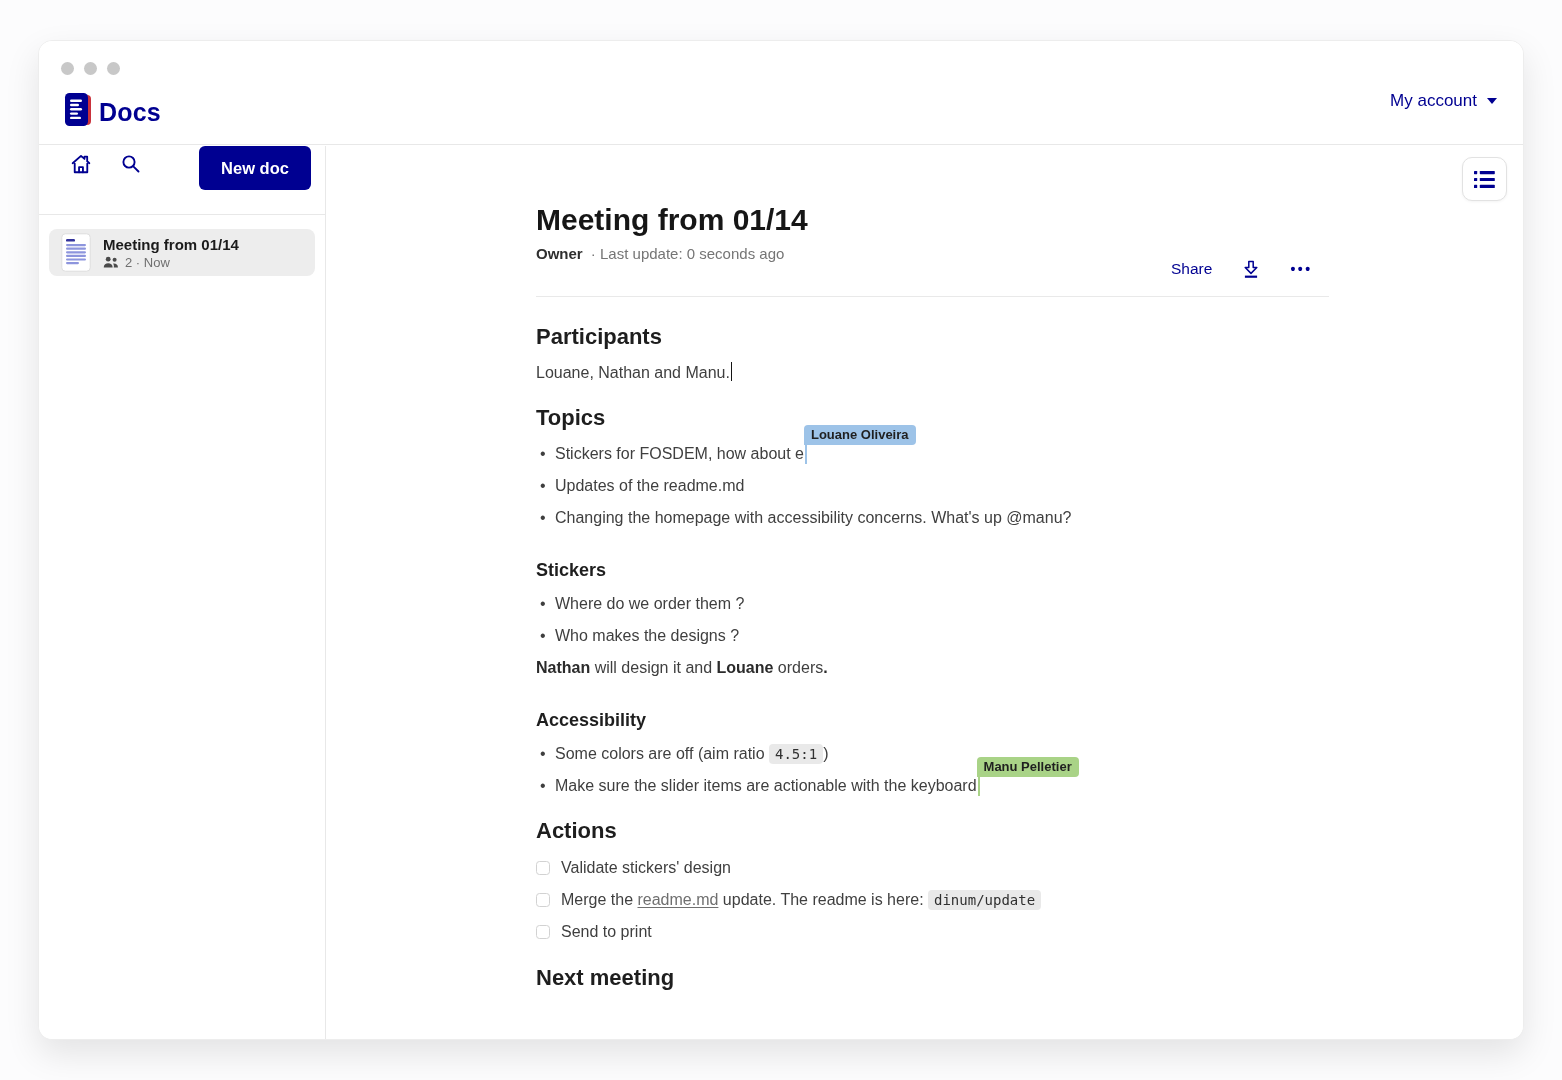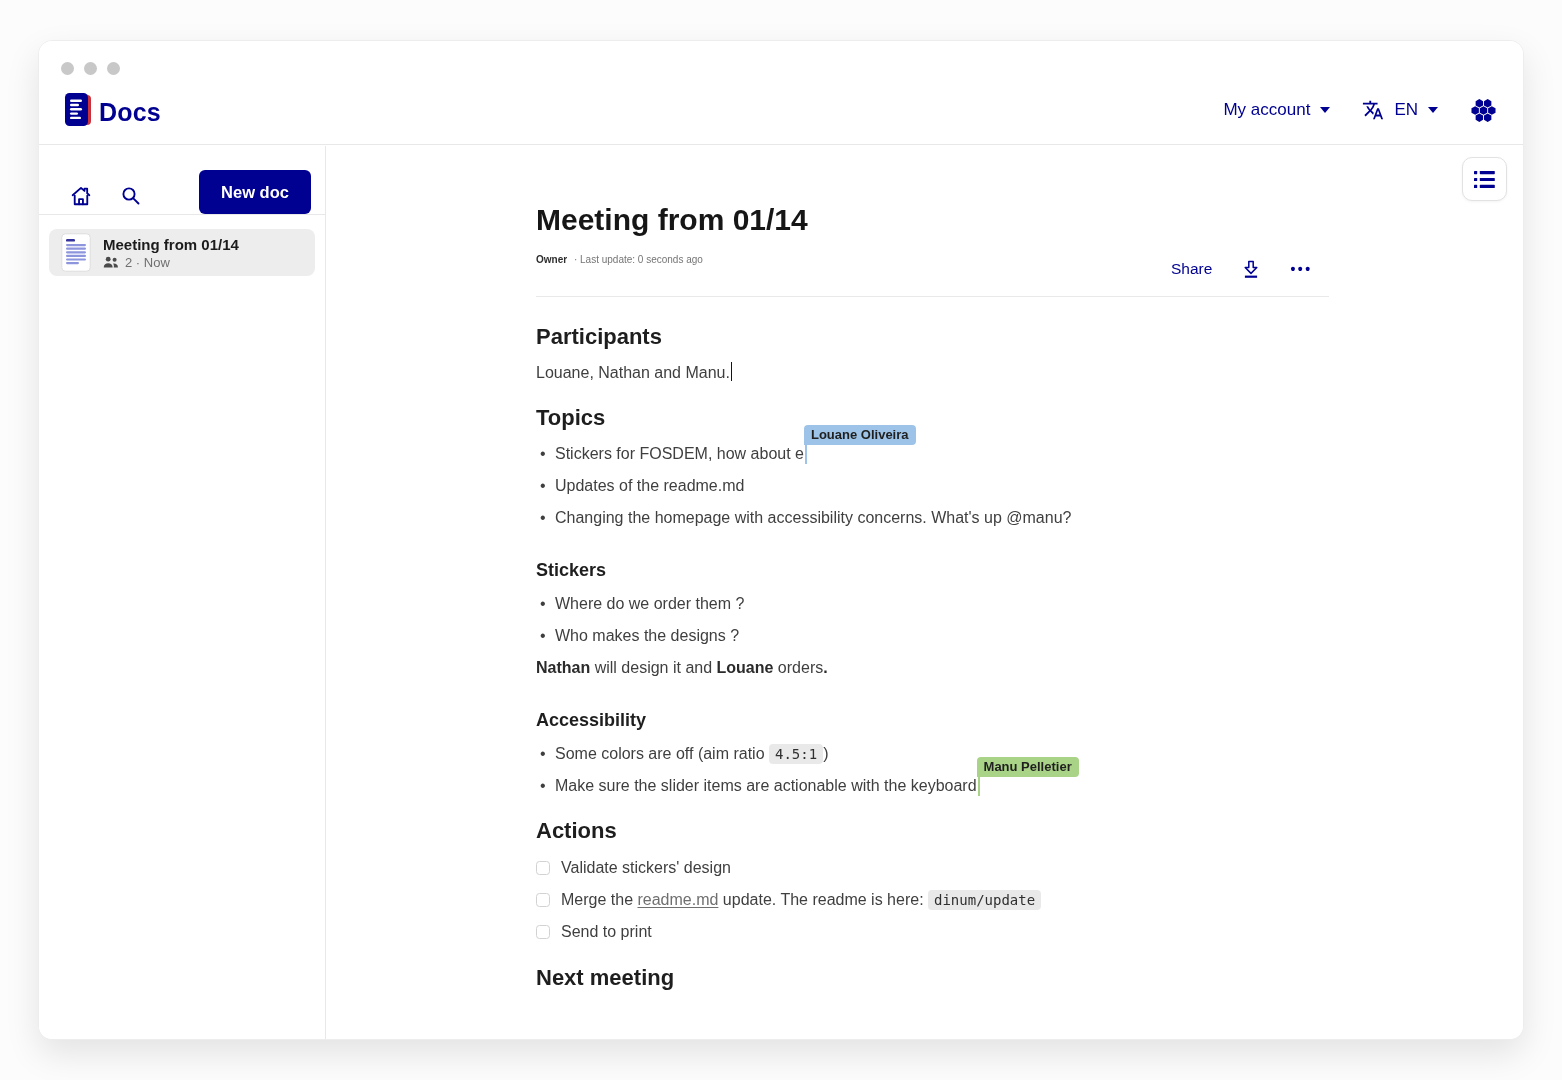--- a/index.html
+++ b/index.html
@@ -16,48 +16,48 @@
     background:#fff; border:1px solid #ededed; border-radius:14px;
     box-shadow:0 14px 34px rgba(0,0,0,.10);
     overflow:hidden;
   }
   
   .app-header { position:absolute; top:0; left:0; right:0; height:104px; border-bottom:1px solid #e8e8e8; background:#fff; }
   .traffic { position:absolute; top:21px; left:22px; display:flex; gap:10px; }
   .traffic span { width:13px; height:13px; border-radius:50%; background:#c8c8c8; }
   .logo-row { position:absolute; left:24px; top:51px; display:flex; align-items:center; gap:6px; }
   .logo-text { font-size:25px; font-weight:700; color:#000091; letter-spacing:.2px; }
-  .header-controls { position:absolute; right:26px; top:50px; height:38px; display:flex; align-items:center; gap:32px; }
+  .header-controls { position:absolute; right:26px; top:50px; height:38px; display:flex; align-items:center; gap:40px;flex-direction:column; }
   .hc-group { display:flex; align-items:center; gap:10px; cursor:pointer; }
   .hc-label { font-size:17px; color:#000091; font-weight:500; }
   .caret-down { width:0; height:0; border-left:5.5px solid transparent; border-right:5.5px solid transparent; border-top:6.5px solid #000091; }
   
   .sidebar { position:absolute; top:105px; left:0; width:287px; bottom:0; border-right:1px solid #e8e8e8; background:#fff; }
-  .sidebar-toolbar { height:69px; border-bottom:1px solid #e8e8e8; display:flex; align-items:flex-end; padding:0 14px 0 24px; position:relative; }
+  .sidebar-toolbar { height:69px; border-bottom:1px solid #e8e8e8; display:flex; align-items:flex-start; padding:0 14px 0 24px; position:relative; }
   .icon-btn { display:flex; align-items:center; justify-content:center; width:36px; height:36px; cursor:pointer; }
   .new-doc-btn {
     margin-left:auto; width:112px; height:44px; background:#000091; color:#fff;
     border:none; border-radius:6px; font-size:16.5px; font-weight:600;
     font-family:inherit; cursor:pointer;
   }
   .doc-item { margin:14px 10px 0; height:47px; background:#ededed; border-radius:8px; display:flex; align-items:center; padding:0 12px; gap:12px; cursor:pointer; }
   .doc-item-text { display:flex; flex-direction:column; gap:2px; }
   .doc-item-title { font-size:15px; font-weight:700; color:#1b1b1b; }
   .doc-item-meta { font-size:13px; color:#6f6f6f; display:flex; align-items:center; gap:6px; }
   
   .main { position:absolute; left:288px; top:105px; right:0; bottom:0; background:#fff; }
   .toc-btn {
     position:absolute; top:11px; right:16px; width:45px; height:44px;
     background:#fff; border:1px solid #e2e2e2; border-radius:10px;
     box-shadow:0 1px 3px rgba(0,0,0,.05);
     display:flex; align-items:center; justify-content:center; cursor:pointer;
   }
   .doc-titlebar { position:absolute; left:209px; top:55px; }
   .doc-title { margin:0; font-size:30px; line-height:38px; font-weight:700; color:#161616; }
-  .doc-meta { margin-top:15px; font-size:10px; color:#757575; }
+  .doc-meta { margin-top:6px; font-size:15px; color:#757575; }
   .doc-meta .role { font-weight:700; color:#2e2e2e; }
   .doc-actions { position:absolute; top:104px; left:844px; height:38px; display:flex; align-items:center; gap:28px; }
   .share-label { font-size:15.5px; font-weight:500; color:#000091; cursor:pointer; }
   .more-dots { font-size:14px; font-weight:700; color:#000091; letter-spacing:2.5px; cursor:pointer; }
   
   .doc-body { position:absolute; top:150px; left:209px; width:793px; border-top:1px solid #e9e9e9; padding-top:26px; font-size:16px; line-height:24px; }
   .doc-body h2 { font-size:22px; line-height:28px; font-weight:700; color:#1e1e1e; margin:19px 0 10px; }
   .doc-body h2.first { margin-top:0; }
   .doc-body h3 { font-size:18px; line-height:24px; font-weight:700; color:#1e1e1e; margin:28px 0 10px; }
   .doc-body p { margin:8px 0; }

